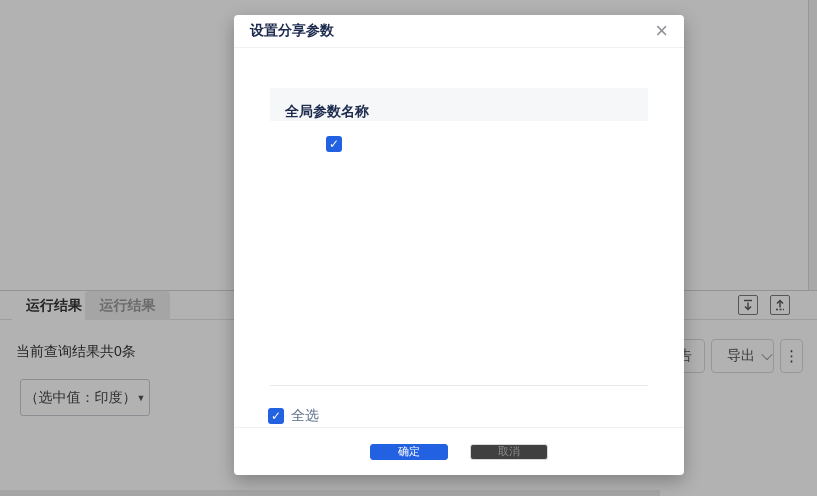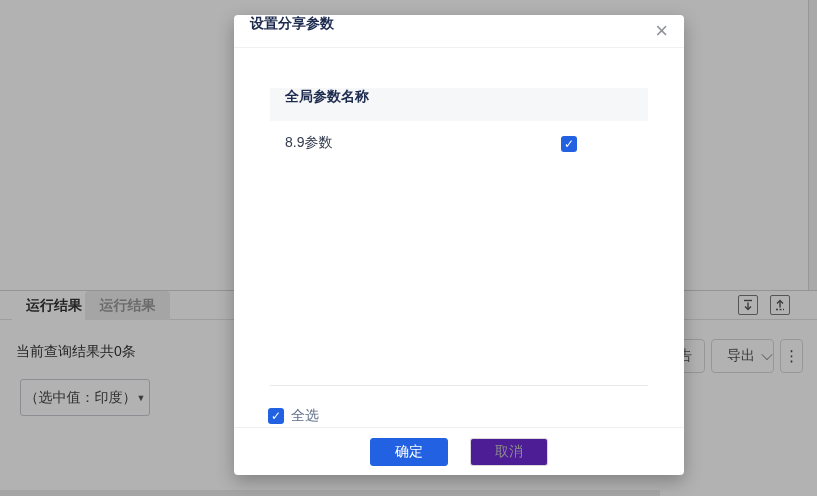--- a/index.html
+++ b/index.html
@@ -27,41 +27,41 @@
   .chev{ width:8px; height:8px; border-right:1.5px solid #9a9a9a; border-bottom:1.5px solid #9a9a9a; transform:rotate(45deg) translate(-1px,-1px); display:inline-block; }
   .filter-box{ position:absolute; left:20px; top:88px; width:130px; height:37px; border:1px solid #c9ccd4; border-radius:3px; background:#fff; display:flex; align-items:center; justify-content:center; gap:0; color:#444; cursor:pointer; }
   .filter-caret{ font-size:9px; color:#555; }
   .bottom-strip{ position:absolute; left:0; top:490px; width:660px; height:6px; background:#ededed; }
 
   
   .overlay{ position:absolute; inset:0; background:rgba(0,0,0,0.30); z-index:5; }
 
   
   .modal{ position:absolute; left:234px; top:15px; width:450px; height:460px; background:#fff; border-radius:4px; box-shadow:0 6px 18px rgba(0,0,0,0.28); z-index:10; }
-  .modal-header{ position:relative; height:33px; border-bottom:1px solid #eef0f2; display:flex; padding:0 16px; }
+  .modal-header{ position:relative; height:33px; border-bottom:1px solid #eef0f2; display:flex; align-items:center; padding:0 16px; }
   .modal-title{ color:#1d2b4f; font-size:14px; font-weight:600; }
   .modal-close{ position:absolute; right:16px; top:2px; font-size:22px; line-height:28px; color:#8f9399; cursor:pointer; background:none; border:none; }
   .modal-body{ position:absolute; left:36px; right:36px; top:73px; }
-  .ptable-header{ display:flex; height:33px; background:#f6f7f8; align-items:flex-start;flex-direction:column; }
+  .ptable-header{ display:flex; height:33px; background:#f6f7f8; align-items:flex-end; }
   .col1{ width:235px; padding-left:15px; }
   .col2{ flex:1; }
   .th-text{ color:#1d2b4f; font-weight:700; }
   .help-icon{ display:inline-flex; align-items:center; justify-content:center; width:14px; height:14px; border:1px solid #1d2b4f; border-radius:50%; font-size:10px; color:#1d2b4f; margin-left:5px; vertical-align:-2px; }
   .ptable-list{ height:264px; }
   .ptable-row{ display:flex; align-items:center; height:44px; }
   .row-name{ color:#333a4d; }
   .checkbox{ width:16px; height:16px; border-radius:3px; background:var(--accent,#2261e2); color:#fff; display:inline-flex; align-items:center; justify-content:center; font-size:12px; font-weight:700; cursor:pointer; }
   .row-check{ margin-left:56px; }
   .list-divider{ border-top:1px solid #e8eaed; }
   .select-all{ position:absolute; left:34px; top:392px; display:flex; align-items:center; gap:7px; }
   .select-all-label{ color:#5f6f8a; }
   .modal-footer{ position:absolute; left:0; right:0; top:412px; height:48px; border-top:1px solid #f0f0f0; display:flex; align-items:center; justify-content:center; gap:22px; }
-  .btn{ height:28px; width:78px; border-radius:3px; font-size:14px; cursor:pointer; display:flex; align-items:center; justify-content:center; }
+  .btn{ height:16px; width:78px; border-radius:3px; font-size:11px; cursor:pointer; display:flex; align-items:center; justify-content:center; }
   .btn-primary{ background:var(--accent,#2261e2); color:#fff; border:1px solid var(--accent,#2261e2); }
-  .btn-default{ background:#4c1d95; color:#8c8c8c; border:1px solid #d9d9d9; }
+  .btn-default{ background:#404040; color:#8c8c8c; border:1px solid #d9d9d9; }
 </style>
 </head>
 <body>
 
 <div class="stage">
 
   <div class="bg-page">
     <div class="canvas-right-col"></div>
 
     <div class="result-panel">
@@ -124,23 +124,20 @@
 
     <div class="modal-body">
       <div class="ptable-header">
         <div class="col1">
           <span class="th-text">全局参数名称</span>
         </div>
       </div>
 
       <div class="ptable-list">
         <div class="ptable-row">
-          <div class="col1">
-            <span class="row-name">8.9参数</span>
-          </div>
           <div class="col2">
             <span class="checkbox row-check">
               <span>✓</span>
             </span>
           </div>
         </div>
       </div>
       <div class="list-divider"></div>
     </div>
 

